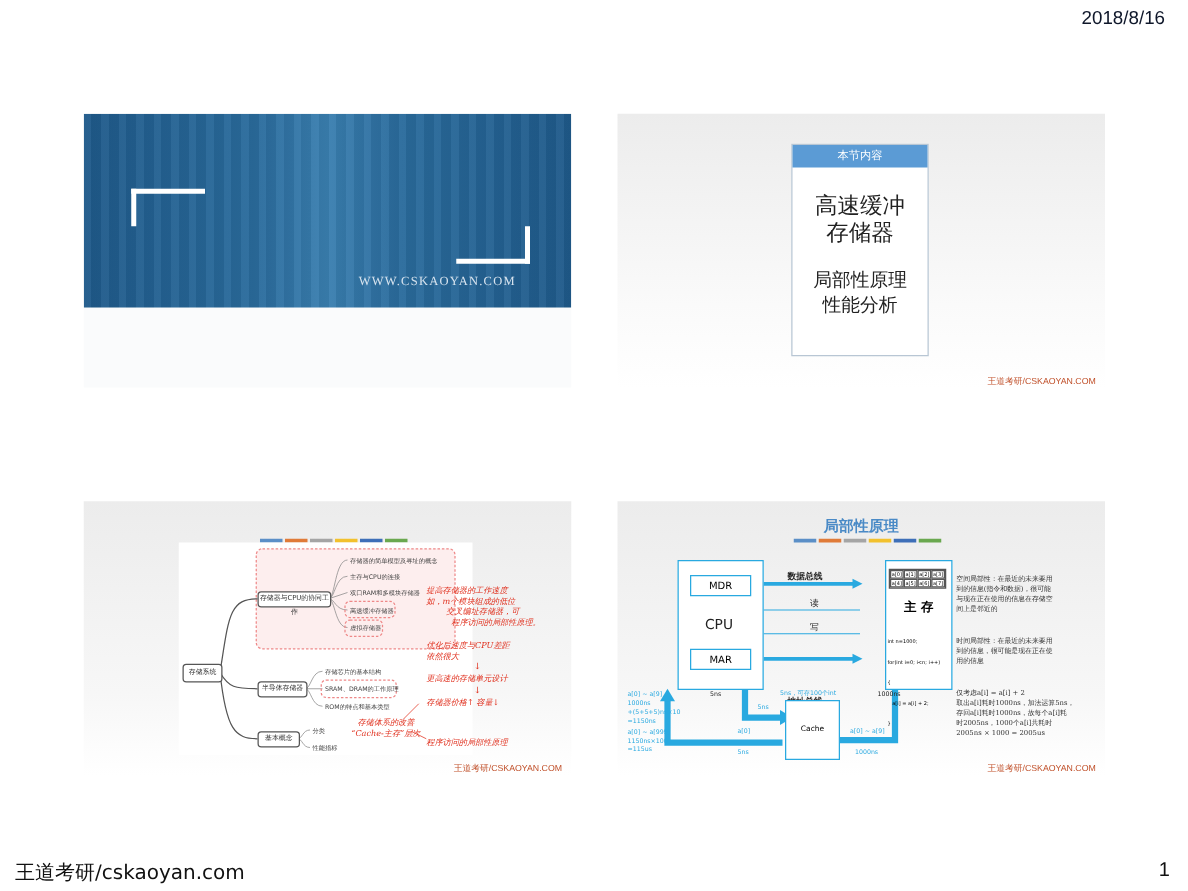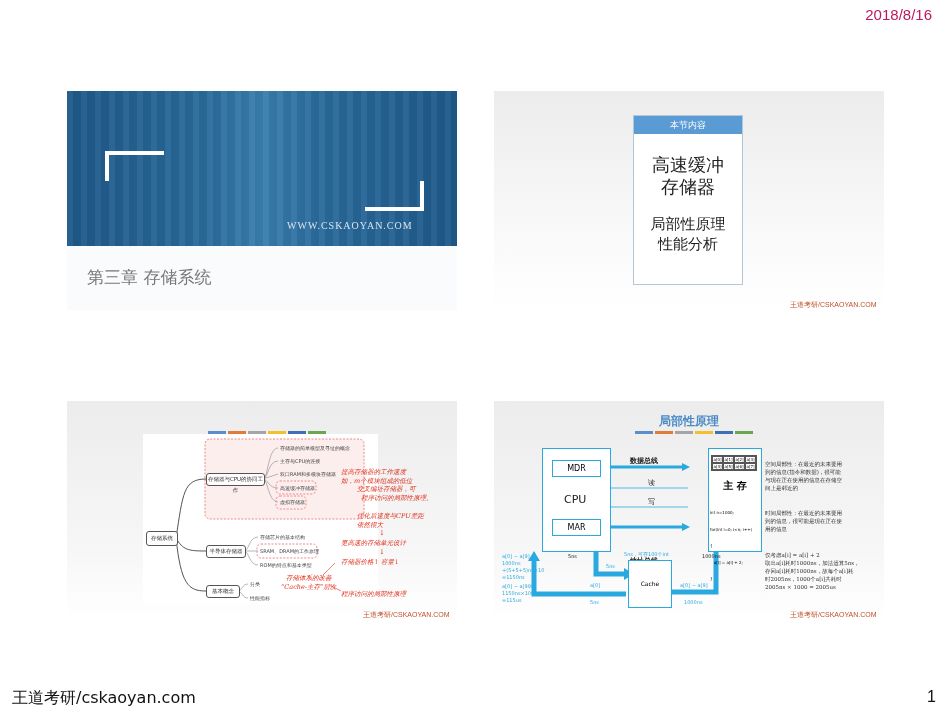--- a/index.html
+++ b/index.html
@@ -1,18 +1,18 @@
 <!DOCTYPE html>
 <html><head>
 <meta charset="utf-8">
 <style>
   html,body{margin:0;padding:0;}
   body{width:950px;height:713px;background:#fff;position:relative;overflow:hidden;font-family:"DejaVu Sans",sans-serif;}
   .abs{position:absolute;}
-  .date{right:18px;top:6px;font-size:15px;color:#be185d;font-family:"Liberation Sans",sans-serif;}
+  .date{right:18px;top:6px;font-size:15px;color:#0f172a;font-family:"Liberation Sans",sans-serif;}
   .footer-left{left:12px;top:688px;font-size:16px;color:#111;}
   .footer-right{right:14px;top:688px;font-size:16px;color:#111;font-family:"Liberation Sans",sans-serif;}
   .slide{position:absolute;width:390px;height:219px;overflow:hidden;}
   
   #s1{left:67px;top:91px;background:#fafbfc;}
   #s1 .banner{position:absolute;left:0;top:0;width:390px;height:155px;
     background:linear-gradient(90deg,#1f5a8a 0%,#2a6b9c 35%,#3a7fb0 50%,#2a6b9c 65%,#1f5a8a 100%);}
   #s1 .banner::before{content:"";position:absolute;inset:0;
     background:repeating-linear-gradient(90deg,rgba(255,255,255,0.04) 0 6px,rgba(0,0,0,0.05) 6px 14px);}
   #s1 .title{position:absolute;left:78px;top:70px;font-size:22px;color:#fff;letter-spacing:1px;}
@@ -46,21 +46,20 @@
 </head>
 <body>
 
 <div class="abs date">2018/8/16</div>
 
 <div class="slide" id="s1">
   <div class="banner"></div>
   <div class="br-tl"></div>
   <div class="br-br"></div>
   <div class="url">WWW.CSKAOYAN.COM</div>
-  <div class="chapter">第三章  存储系统</div>
 </div>
 
 <div class="slide" id="s2">
   <div class="card">
     <div class="card-head">本节内容</div>
     <div class="c1">
       <div>高速缓冲</div>
       <div>存储器</div>
     </div>
     <div class="c2">
@@ -114,21 +113,21 @@
     <div class="mm-leaf" style="left:117px;top:128px;">ROM的特点和基本类型</div>
     <div class="mm-leaf" style="left:107px;top:147px;">分类</div>
     <div class="mm-leaf" style="left:107px;top:161px;">性能指标</div>
   </div>
   <div class="abs red" style="left:274px;top:67px;font-size:6.5px;line-height:8.5px;">
     <div>提高存储器的工作速度</div>
     <div>如，m个模块组成的低位</div>
     <div style="padding-left:16px">交叉编址存储器，可</div>
     <div style="padding-left:20px">程序访问的局部性原理。</div>
   </div>
-  <div class="abs red" style="left:274px;top:111px;font-size:6.5px;line-height:8.5px;margin-left:16px;">
+  <div class="abs red" style="left:274px;top:111px;font-size:6.5px;line-height:8.5px;">
     <div>优化后速度与CPU差距</div>
     <div>依然很大</div>
   </div>
   <div class="abs red" style="left:312px;top:128px;font-size:7px;">↓</div>
   <div class="abs red" style="left:274px;top:138px;font-size:6.5px;">更高速的存储单元设计</div>
   <div class="abs red" style="left:312px;top:147px;font-size:7px;">↓</div>
   <div class="abs red" style="left:274px;top:157px;font-size:6.5px;">存储器价格↑ 容量↓</div>
   <div class="abs red" style="left:214px;top:173px;font-size:6.5px;line-height:9px;text-align:center;">
     <div>存储体系的改善</div>
     <div>“Cache-主存”层次</div>

